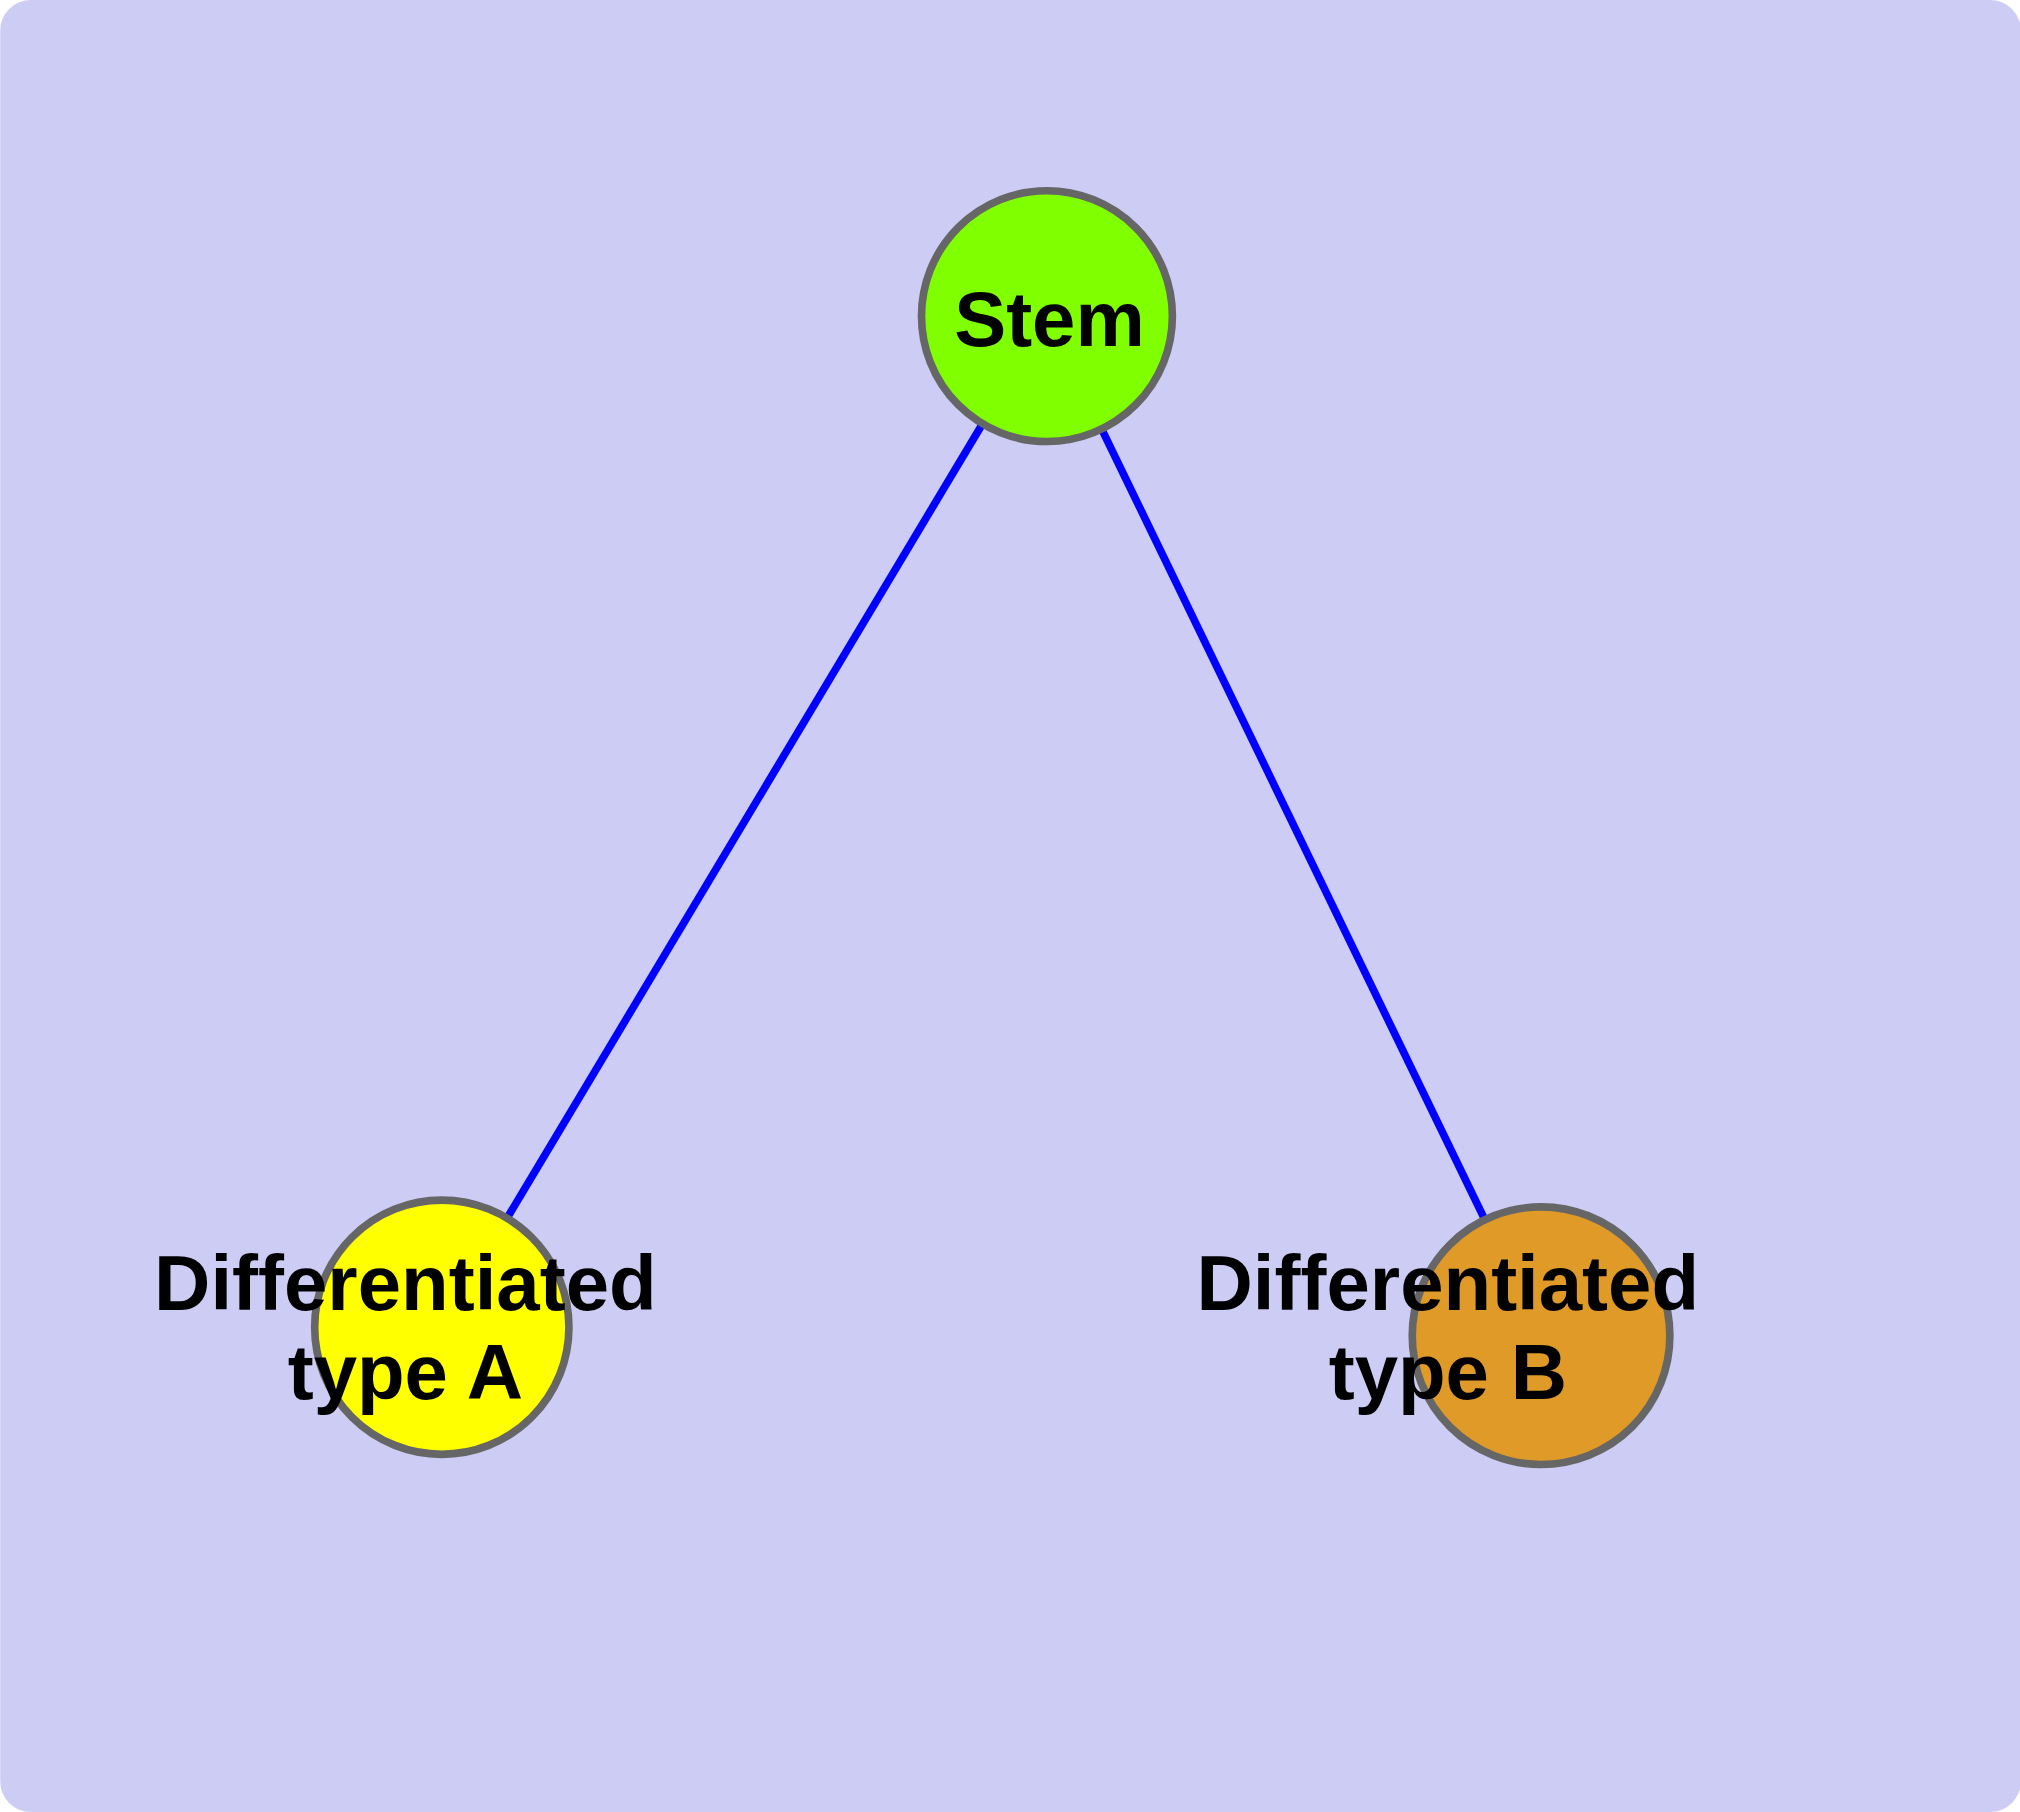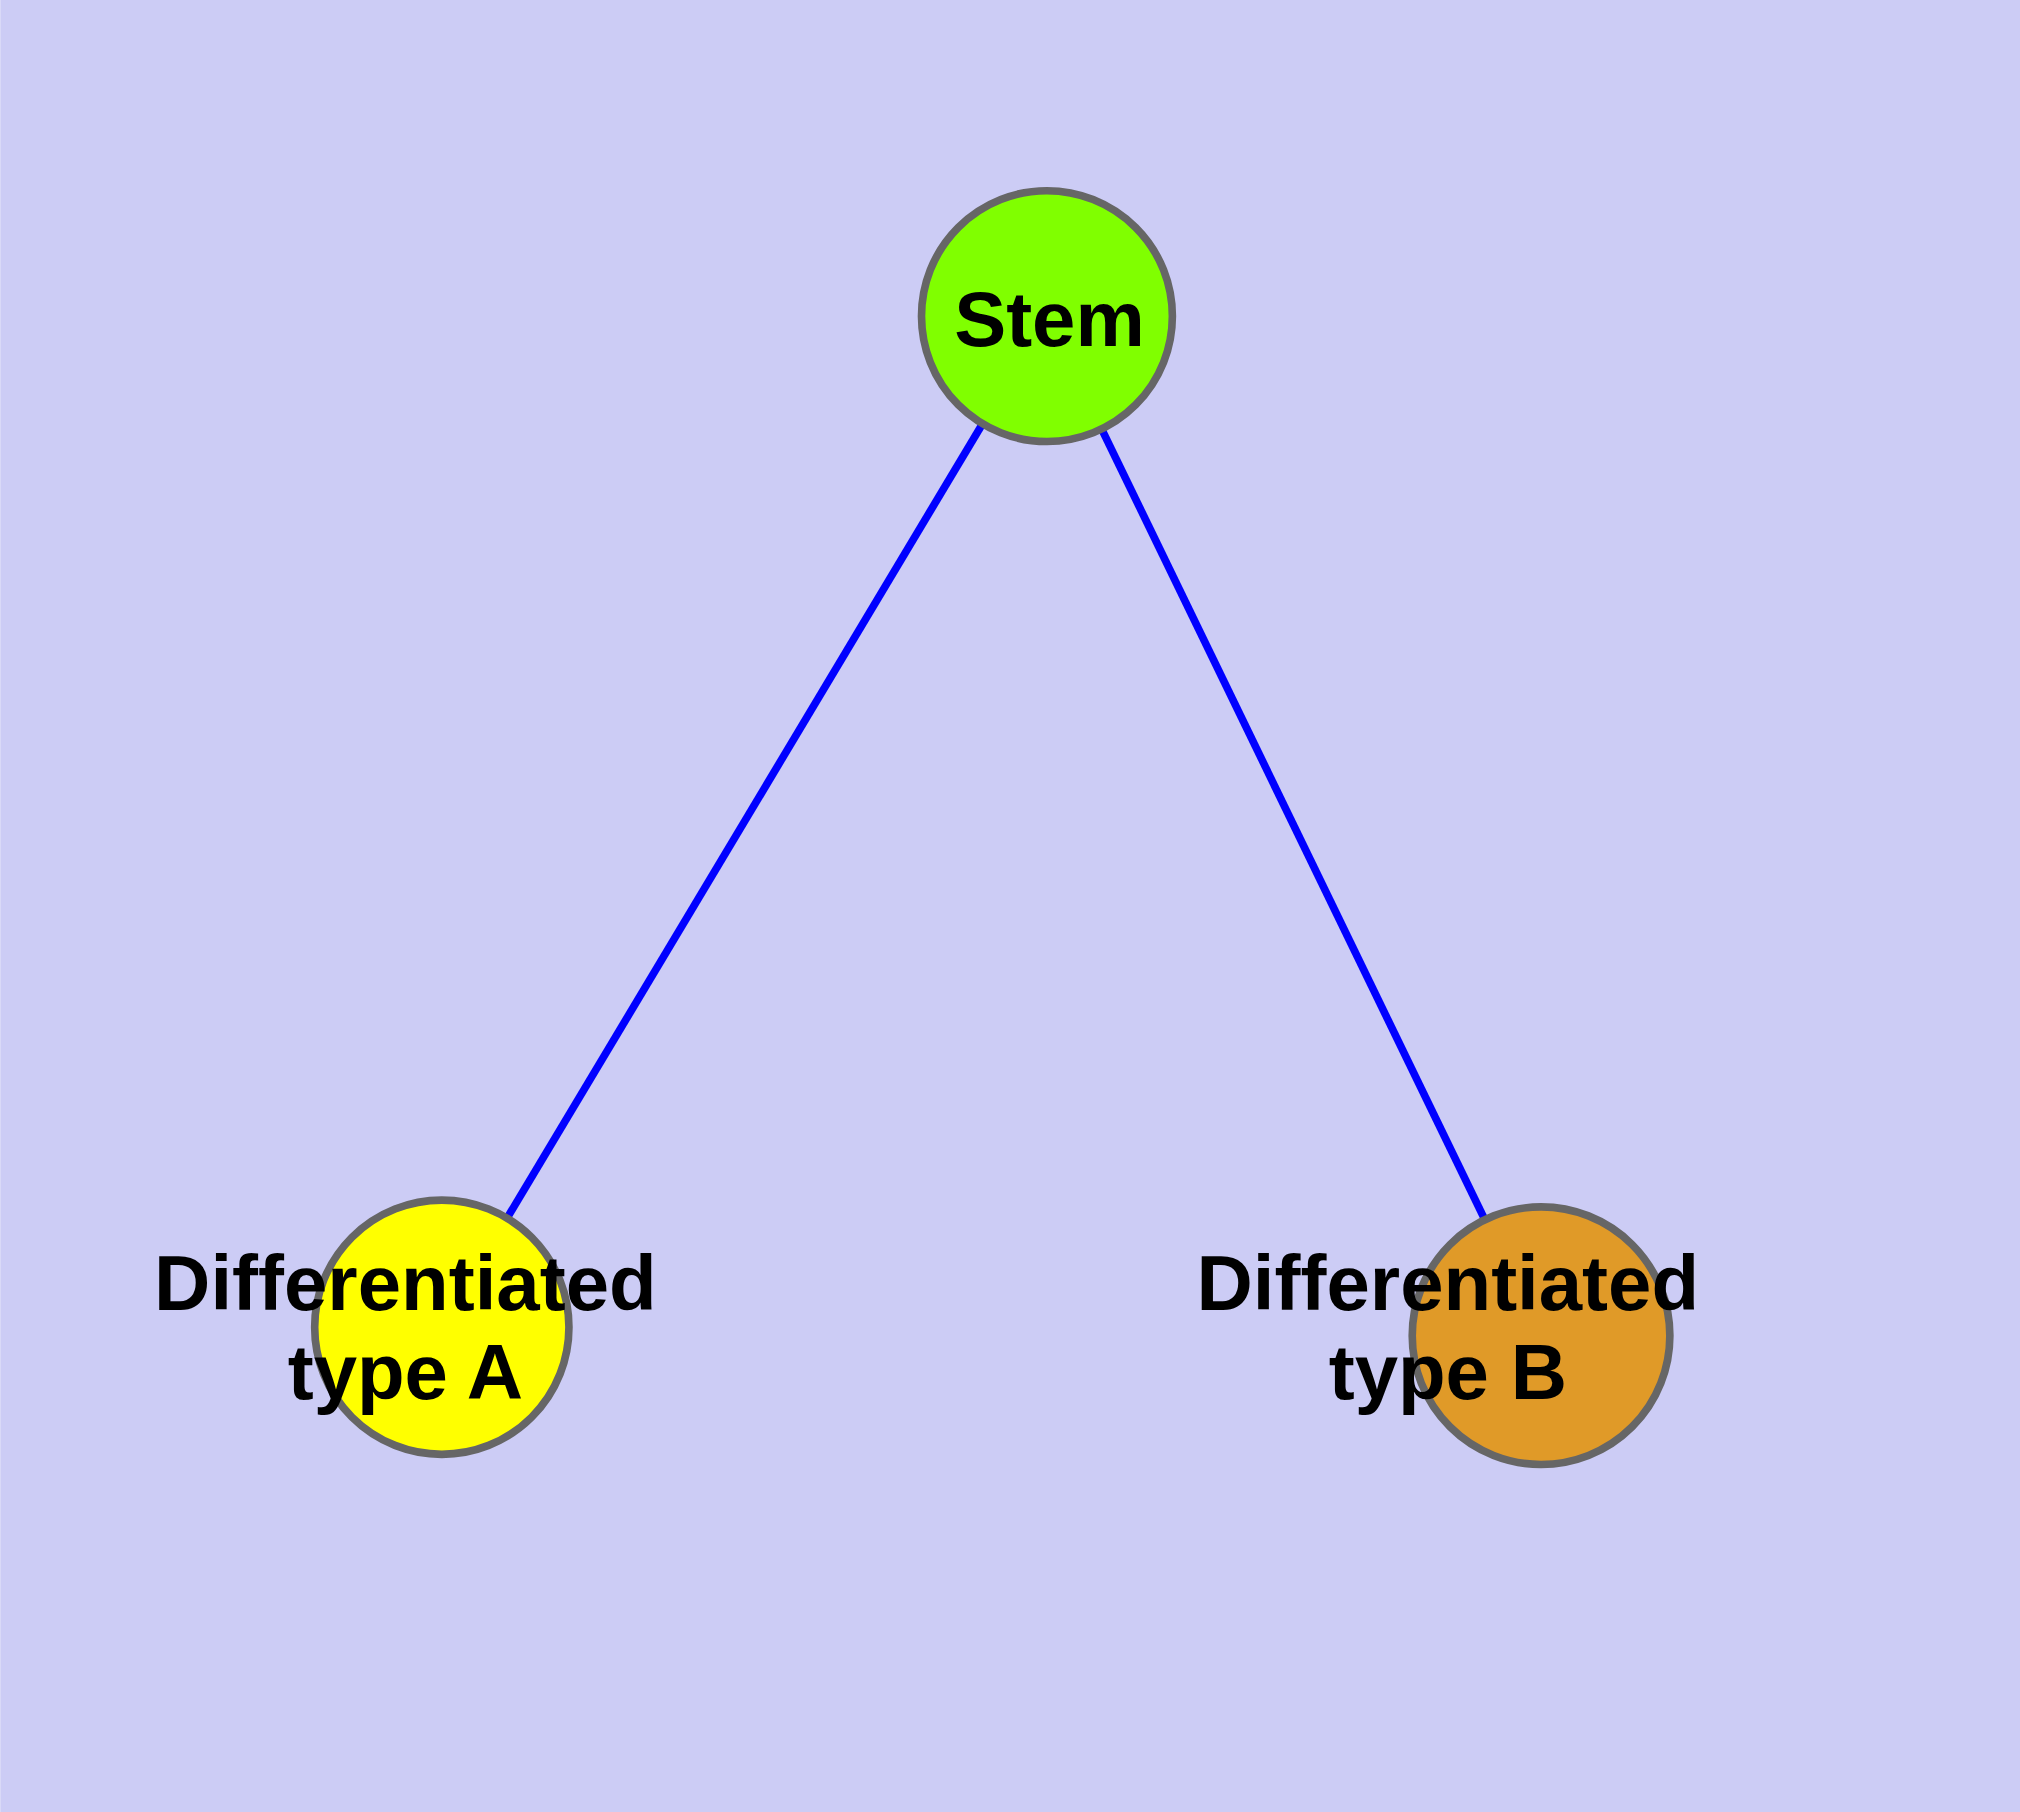--- a/index.html
+++ b/index.html
@@ -35,21 +35,21 @@
   .node-label {
     font-family: "Liberation Sans", sans-serif;
     font-weight: bold;
     fill: #000000;
     text-anchor: middle;
   }
 </style>
 </head>
 <body>
 
-<div id="canvas" style="width: 2021px; height: 1812px;">
+<div id="canvas" style="width: 2021px; height: 1812px; border-radius: 31px;">
   <svg id="graph-svg" viewBox="0 0 2384 2138" xmlns="http://www.w3.org/2000/svg" style="width: 2021px; height: 1812px;">
     <rect id="bg-rect" x="0" y="0" width="2384" height="2138" fill="#CCCCF5"></rect>
     <g id="edges-layer">
         <line x1="1235" y1="373" x2="521" y2="1566" stroke="#0000FF" stroke-width="9" class="edge-line"></line>
         <line x1="1235" y1="373" x2="1818" y2="1576" stroke="#0000FF" stroke-width="9" class="edge-line"></line>
       </g>
     <g id="nodes-layer">
         <circle cx="1235" cy="373" r="148" fill="#80FF00" class="node-circle" stroke="#666666" stroke-width="9"></circle>
         <circle cx="521" cy="1566" r="150" fill="#FFFF00" class="node-circle" stroke="#666666" stroke-width="9"></circle>
         <circle cx="1818" cy="1576" r="152" fill="#E09A28" class="node-circle" stroke="#666666" stroke-width="9"></circle>

